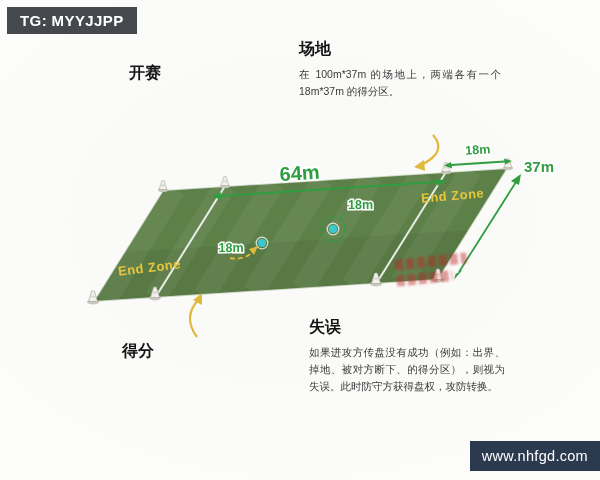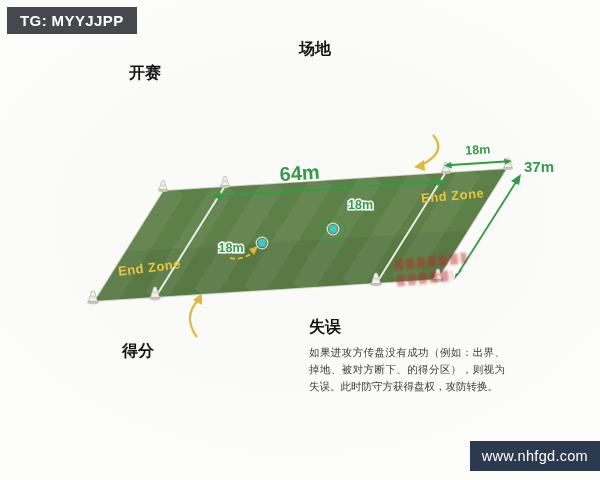--- a/index.html
+++ b/index.html
@@ -131,20 +131,21 @@
     <div class="wm-line w1"></div>
     <div class="wm-line w2"></div>
   </div>
 
   <section class="txt kickoff">
     <h2>开赛</h2>
   </section>
 
   <section class="txt fieldsec">
     <h2>场地</h2>
+    <p>在 100m*37m 的场地上，两端各有一个 18m*37m 的得分区。</p>
   </section>
 
   <section class="txt score">
     <h2>得分</h2>
   </section>
 
   <section class="txt turnover">
     <h2>失误</h2>
     <p>如果进攻方传盘没有成功（例如：出界、掉地、被对方断下、的得分区），则视为失误。此时防守方获得盘权，攻防转换。</p>
   </section>

